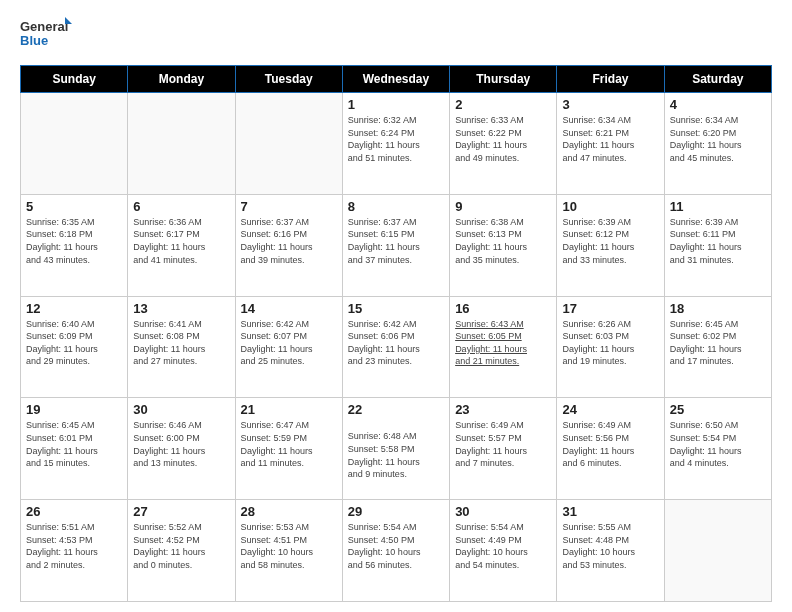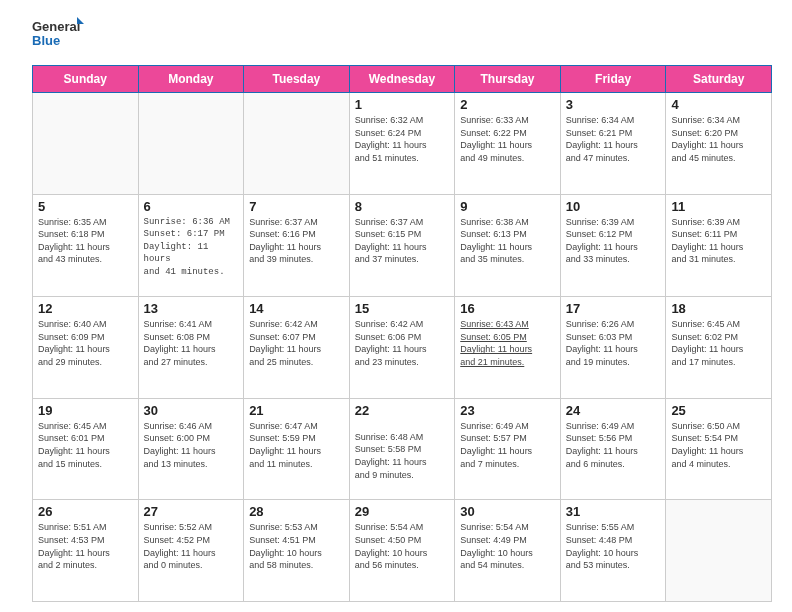--- a/index.html
+++ b/index.html
@@ -6,21 +6,21 @@
     body {
       width: 792px;
       height: 612px;
       font-family: Arial, sans-serif;
       background: #fff;
       overflow: hidden;
     }
     .page {
       width: 792px;
       height: 612px;
-      padding: 15px 20px 10px 32px;
+      padding: 15px 20px 10px 20px;
       display: flex;
       flex-direction: column;
     }
     .header {
       display: flex;
       justify-content: space-between;
       align-items: flex-start;
       margin-bottom: 10px;
     }
     .logo {
@@ -42,21 +42,21 @@
       color: #555;
     }
     .calendar {
       flex: 1;
       border: 1px solid #ccc;
       border-collapse: collapse;
       width: 100%;
       table-layout: fixed;
     }
     .calendar th {
-      background: #ec4899;
+      background: #000000;
       color: #fff;
       font-size: 12px;
       font-weight: bold;
       padding: 6px 4px;
       text-align: center;
       border: 1px solid #1a6bb5;
     }
     .calendar td {
       border: 1px solid #ccc;
       vertical-align: top;
@@ -147,21 +147,21 @@
         <tr>
           <td>
             <div class="day-num">5</div>
             <div class="day-info" style="white-space: pre-line;">Sunrise: 6:35 AM
 Sunset: 6:18 PM
 Daylight: 11 hours
 and 43 minutes.</div>
           </td>
           <td>
             <div class="day-num">6</div>
-            <div class="day-info" style="white-space: pre-line; font-family: Liberation Mono, monospace;">Sunrise: 6:36 AM
+            <div class="day-info" style="white-space: pre-line;">Sunrise: 6:36 AM
 Sunset: 6:17 PM
 Daylight: 11 hours
 and 41 minutes.</div>
           </td>
           <td>
             <div class="day-num">7</div>
             <div class="day-info" style="white-space: pre-line;">Sunrise: 6:37 AM
 Sunset: 6:16 PM
 Daylight: 11 hours
 and 39 minutes.</div>

